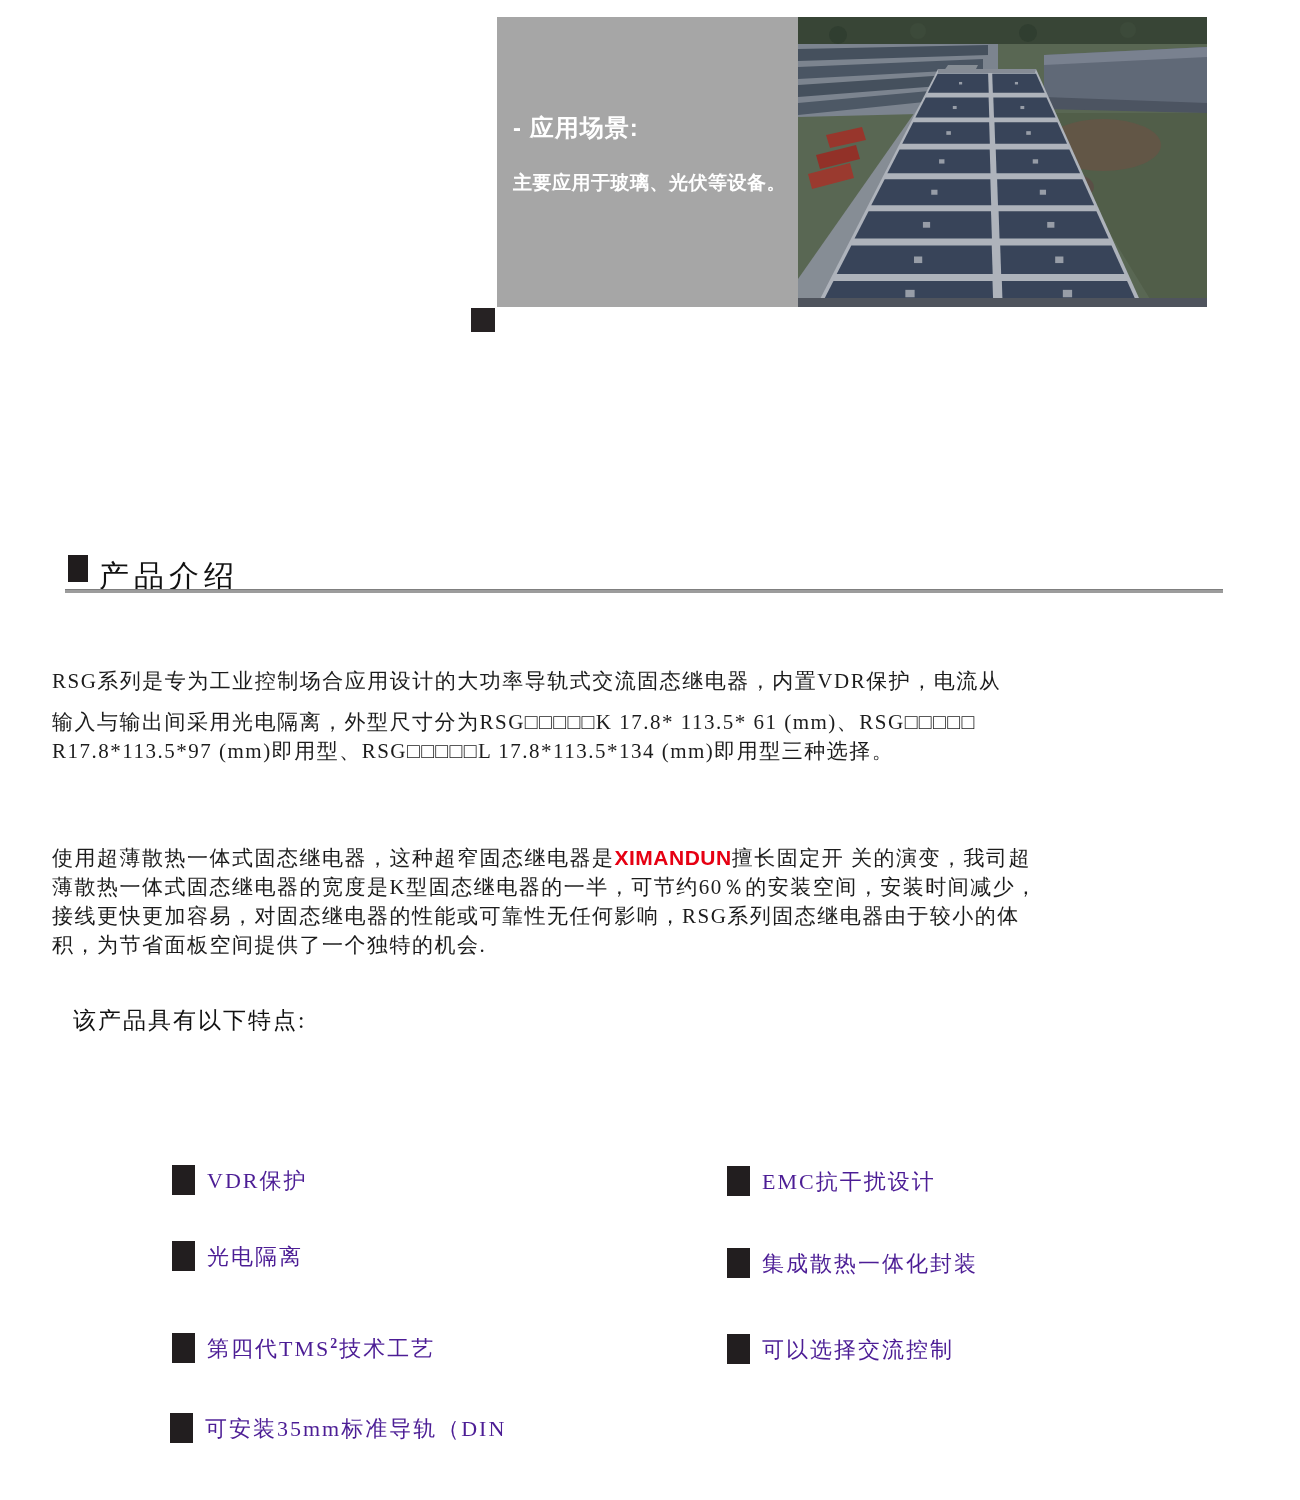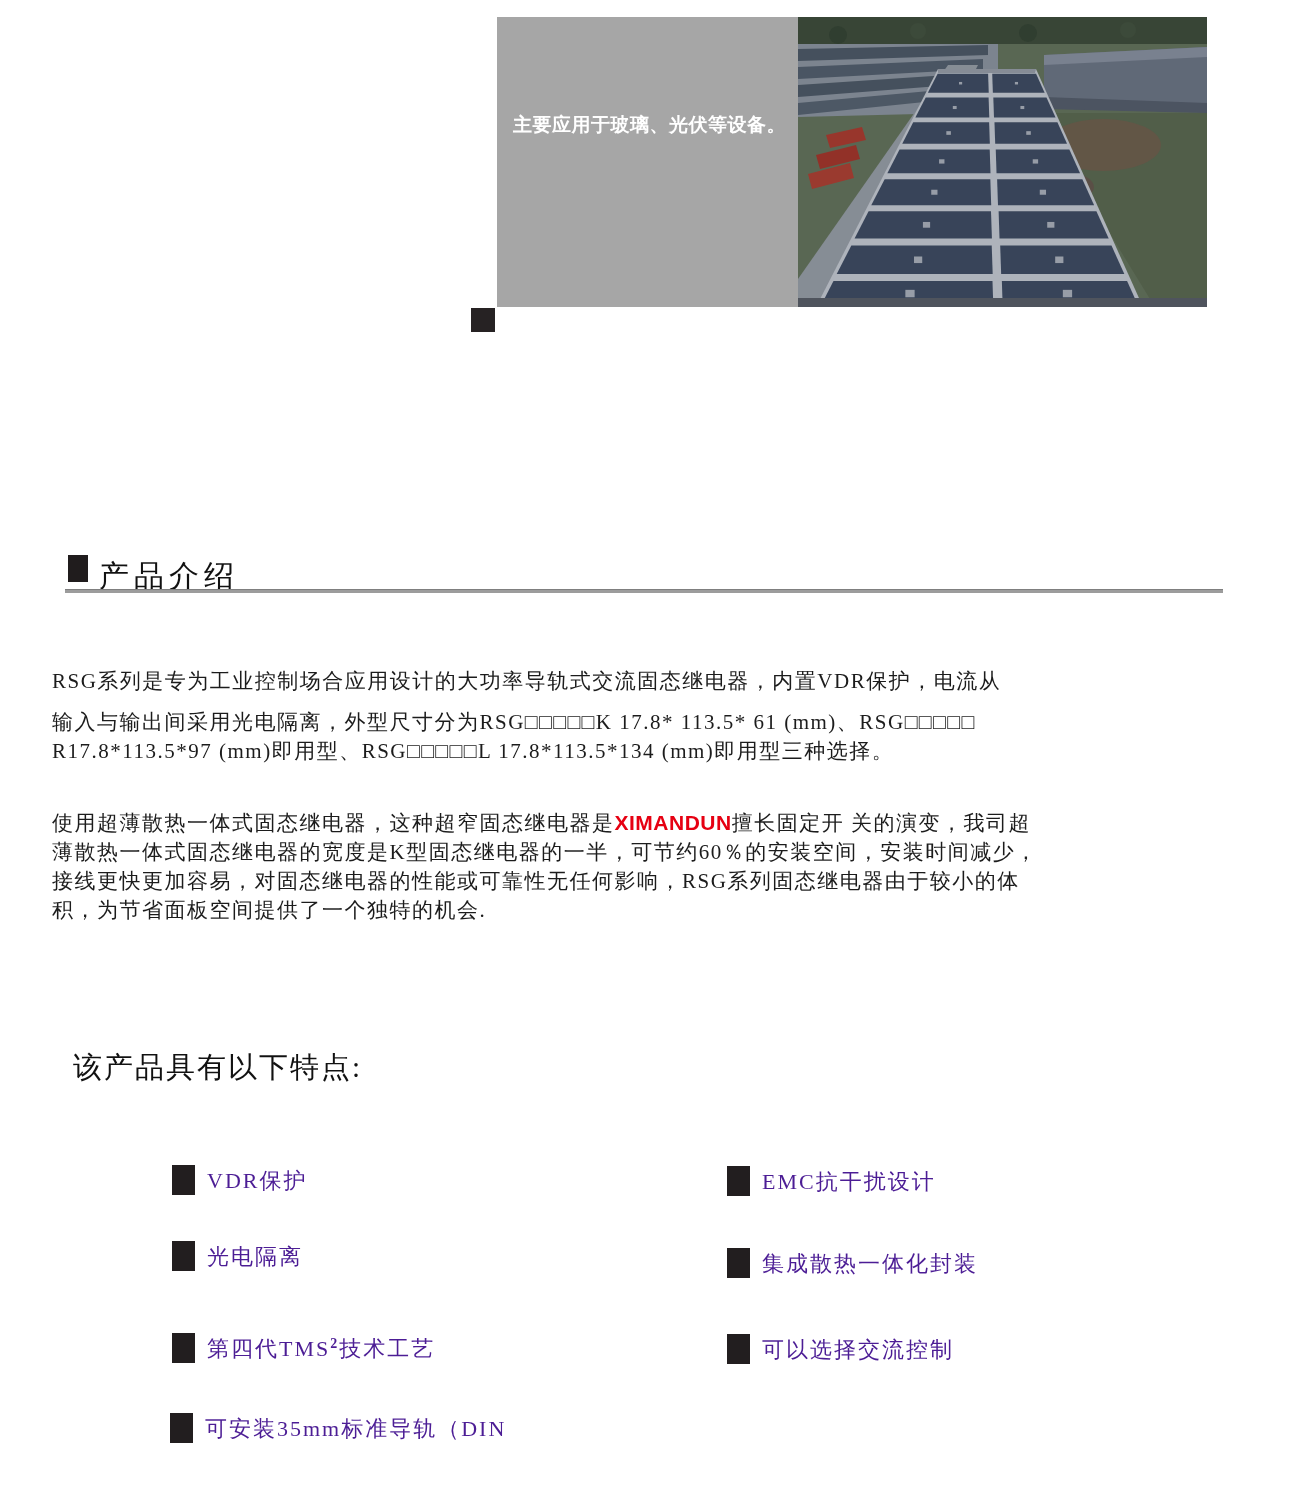--- a/index.html
+++ b/index.html
@@ -38,38 +38,39 @@
     background:#9c9c9c;border-top:1px solid #7f7f7f;
   }
   
   .para{
     position:absolute;left:52px;width:1140px;font-size:21px;line-height:29px;
     letter-spacing:1.5px;color:#1c1c1c;white-space:nowrap;
   }
   .brand{color:#e60012;font-weight:bold;font-family:"Liberation Sans","DejaVu Sans",sans-serif;letter-spacing:0.5px;}
   
   .feat-heading{
-    position:absolute;left:73px;top:1048px;font-size:29px;letter-spacing:2px;color:#111;text-align:right;
+    position:absolute;left:73px;top:1005px;font-size:23px;letter-spacing:2px;color:#111;text-align:right;
   }
   .feature{position:absolute;display:flex;align-items:flex-start;}
   .feature .bullet{
     width:23px;height:30px;background:#221e1f;flex:0 0 auto;margin-right:12px;
   }
   .feature .flabel{
     font-size:22px;line-height:32px;letter-spacing:2px;color:#4c1d95;white-space:nowrap;
   }
   .feature .flabel sup{font-weight:bold;font-size:14px;line-height:0;}
   .feature .flabel .l2{display:block;}
 </style>
 </head>
 <body>
 
 <div class="page">
 
   <div class="hero-gray">
+    <p class="hero-title">- 应用场景:</p>
     <p class="hero-desc">主要应用于玻璃、光伏等设备。</p>
   </div>
 
   <svg class="hero-photo" viewBox="0 0 409 290" xmlns="http://www.w3.org/2000/svg">
 
     <rect x="0" y="0" width="409" height="290" fill="#66755a"></rect>
 
     <rect x="0" y="0" width="409" height="27" fill="#3f4d38"></rect>
     <circle cx="40" cy="18" r="9" fill="#364531"></circle>
       <circle cx="120" cy="14" r="8" fill="#44533c"></circle>
@@ -147,21 +148,21 @@
 
   <div class="para" style="top:667px">
     <div>RSG系列是专为工业控制场合应用设计的大功率导轨式交流固态继电器，内置VDR保护，电流从</div>
   </div>
 
   <div class="para" style="top:708px">
     <div>输入与输出间采用光电隔离，外型尺寸分为RSG□□□□□K 17.8* 113.5* 61 (mm)、RSG□□□□□</div>
     <div>R17.8*113.5*97 (mm)即用型、RSG□□□□□L 17.8*113.5*134 (mm)即用型三种选择。</div>
   </div>
 
-  <div class="para" style="top:808px">
+  <div class="para" style="top:843px">
     <div><span>使用超薄散热一体式固态继电器，这种超窄固态继电器是</span><span class="brand">XIMANDUN</span><span>擅长固定开 关的演变，我司超</span></div>
     <div>薄散热一体式固态继电器的宽度是K型固态继电器的一半，可节约60％的安装空间，安装时间减少，</div>
     <div>接线更快更加容易，对固态继电器的性能或可靠性无任何影响，RSG系列固态继电器由于较小的体</div>
     <div>积，为节省面板空间提供了一个独特的机会.</div>
   </div>
 
   <div class="feat-heading">该产品具有以下特点:</div>
 
   <div class="feature" style="left:172px;top:1165px">
     <span class="bullet"></span>

